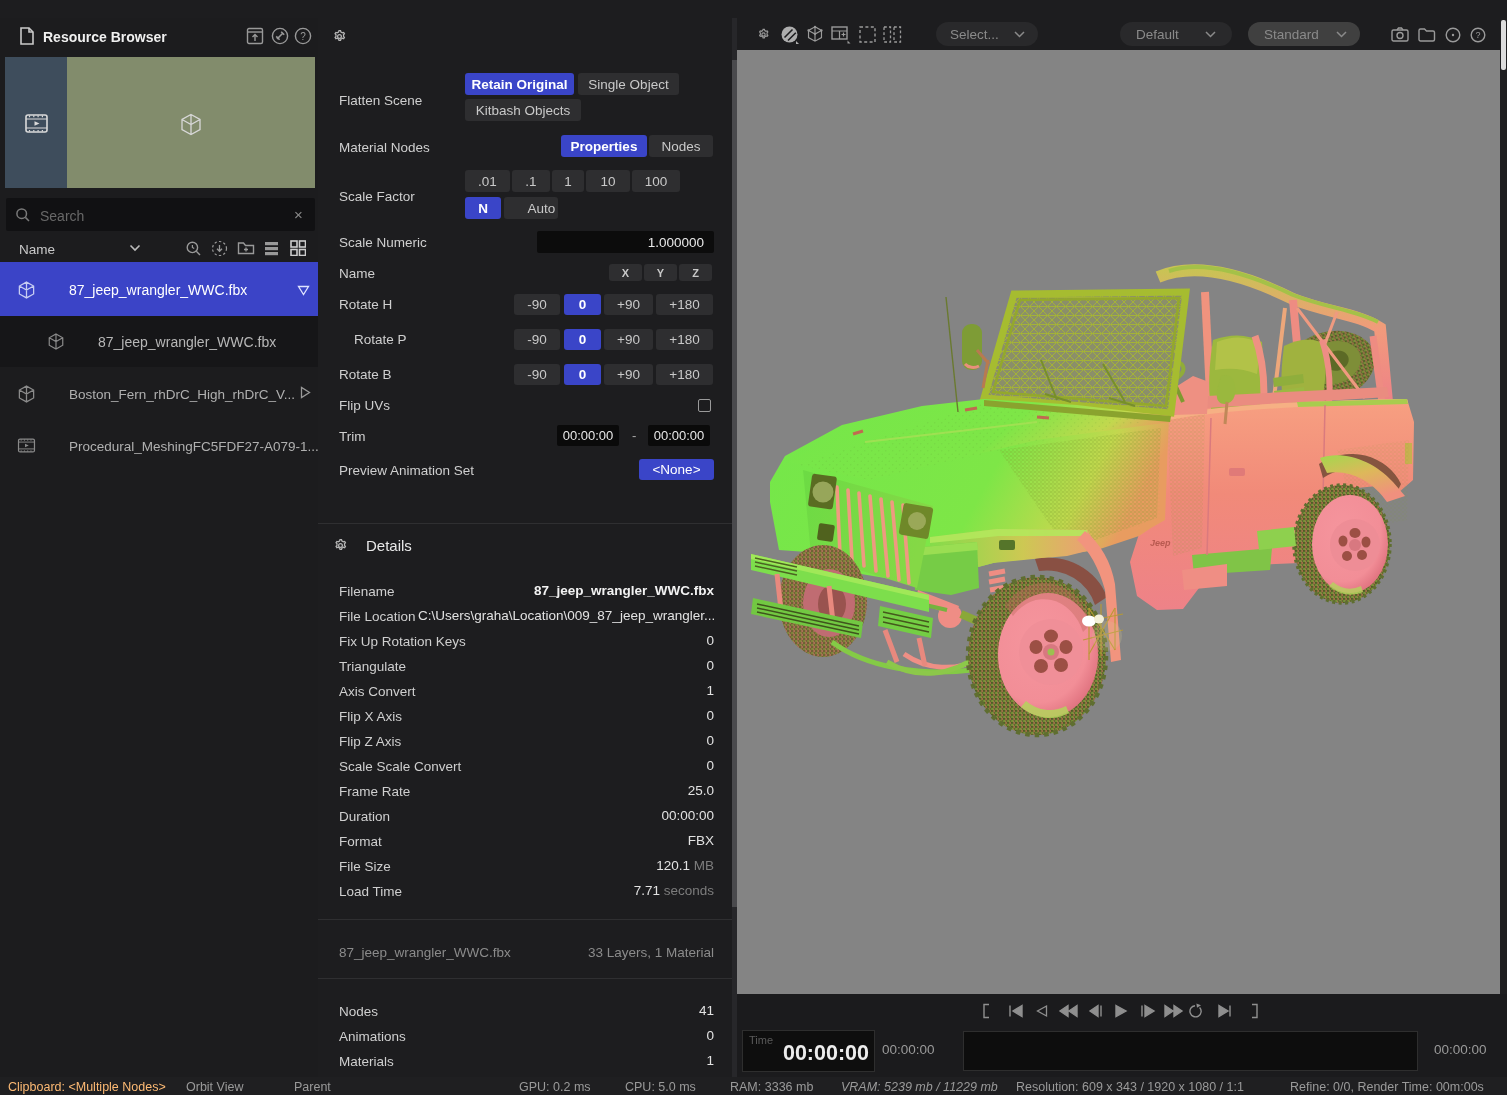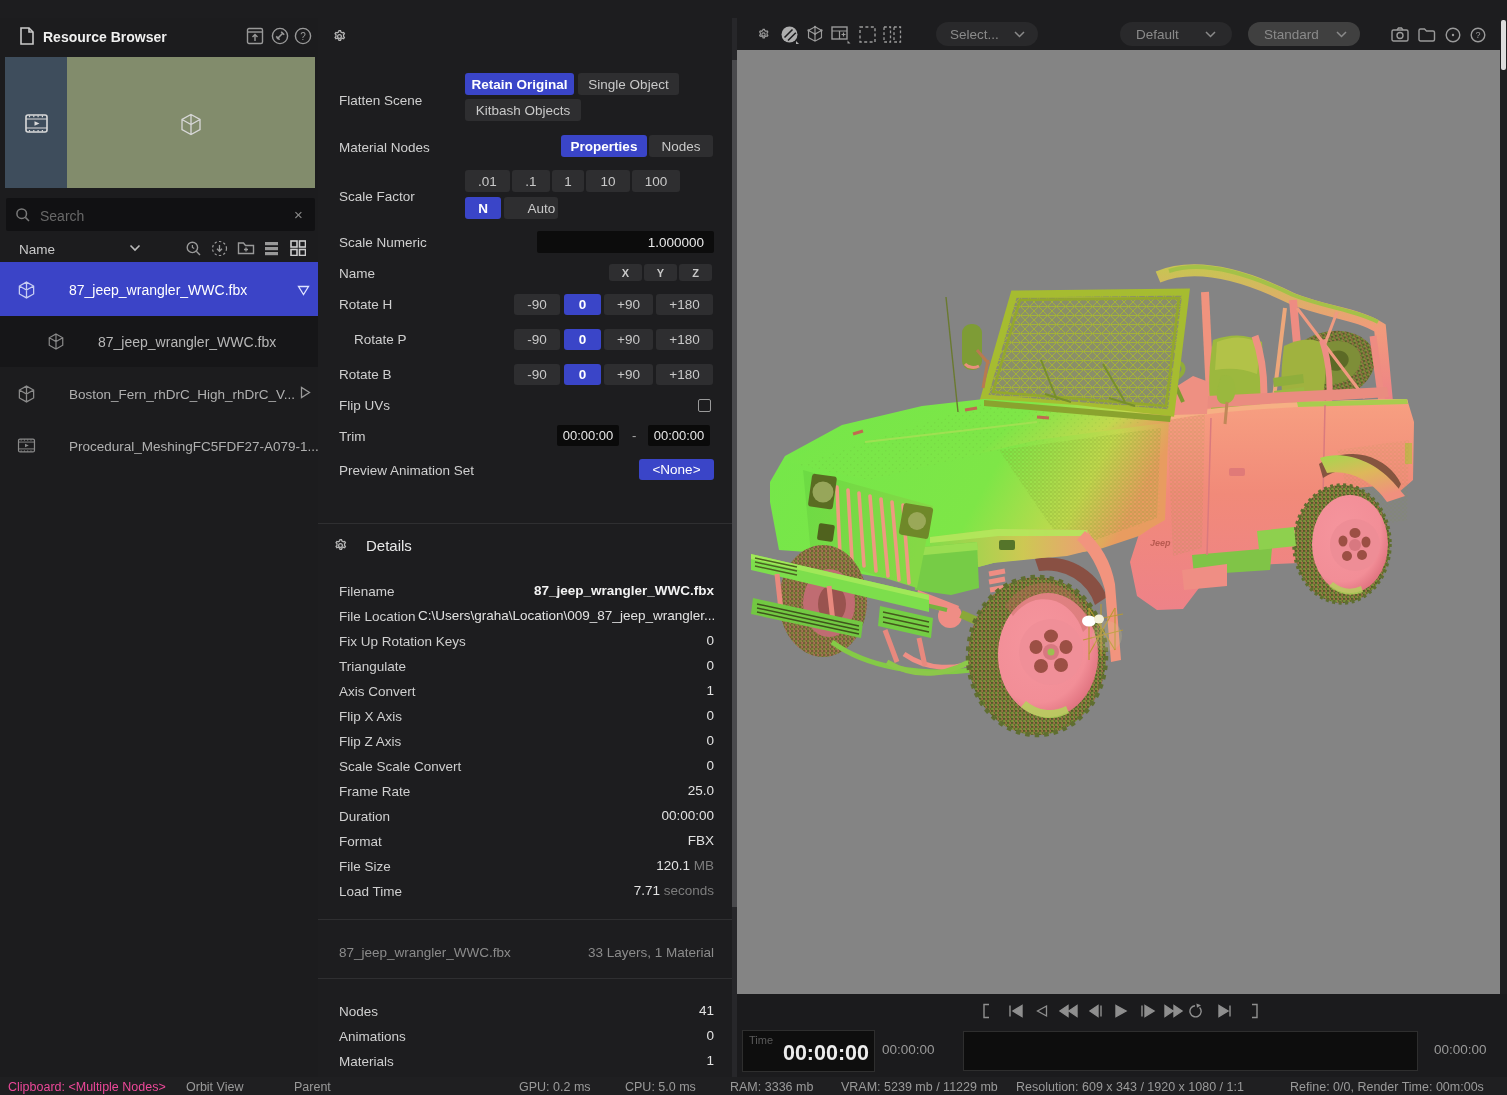--- a/index.html
+++ b/index.html
@@ -553,24 +553,24 @@
     <div class="abs" style="left:5px;top:36px;width:133px;height:42px;background:#0e0e0e;border:1px solid #2e2e2e;">
       <div class="abs" style="left:6px;top:3px;color:#5a5a5a;font-size:11px;">Time</div>
       <div class="abs" style="left:0px;top:10px;width:126px;text-align:right;color:#ececec;font-size:21.5px;font-weight:bold;">00:00:00</div>
     </div>
     <div class="abs" style="left:145px;top:48px;width:65px;color:#9a9a9a;font-size:13.5px;">00:00:00</div>
     <div class="abs" style="left:226px;top:37px;width:455px;height:40px;background:#0d0d0d;border:1px solid #2e2e2e;"></div>
     <div class="abs" style="left:697px;top:48px;width:65px;color:#9a9a9a;font-size:13.5px;">00:00:00</div>
   </div>
 
   <div class="abs" style="left:0;top:1077px;width:1507px;height:18px;background:#1f1f21;">
-    <div class="abs" style="left:8px;top:3px;color:#ec4899;font-size:12.5px;">Clipboard: &lt;Multiple Nodes&gt;</div>
+    <div class="abs" style="left:8px;top:3px;color:#fdba74;font-size:12.5px;">Clipboard: &lt;Multiple Nodes&gt;</div>
     <div class="abs" style="left:186px;top:3px;color:#9a9a9a;font-size:12.5px;">Orbit View</div>
     <div class="abs" style="left:294px;top:3px;color:#9a9a9a;font-size:12.5px;">Parent</div>
     <div class="abs" style="left:519px;top:3px;color:#9a9a9a;font-size:12.5px;">GPU: 0.2 ms</div>
     <div class="abs" style="left:625px;top:3px;color:#9a9a9a;font-size:12.5px;">CPU: 5.0 ms</div>
     <div class="abs" style="left:730px;top:3px;color:#9a9a9a;font-size:12.5px;">RAM: 3336 mb</div>
-    <div class="abs" style="left:841px;top:3px;color:#9a9a9a;font-size:12.5px;">VRAM: 5239 mb / 11229 mb</div>
+    <div class="abs" style="left:841px;top:3px;color:#9a9a9a;font-size:12.5px;font-style:italic;">VRAM: 5239 mb / 11229 mb</div>
     <div class="abs" style="left:1016px;top:3px;color:#9a9a9a;font-size:12.5px;">Resolution: 609 x 343 / 1920 x 1080 / 1:1</div>
     <div class="abs" style="left:1290px;top:3px;color:#9a9a9a;font-size:12.5px;">Refine: 0/0, Render Time: 00m:00s</div>
   </div>
 
 </div>
 
 </body></html>

